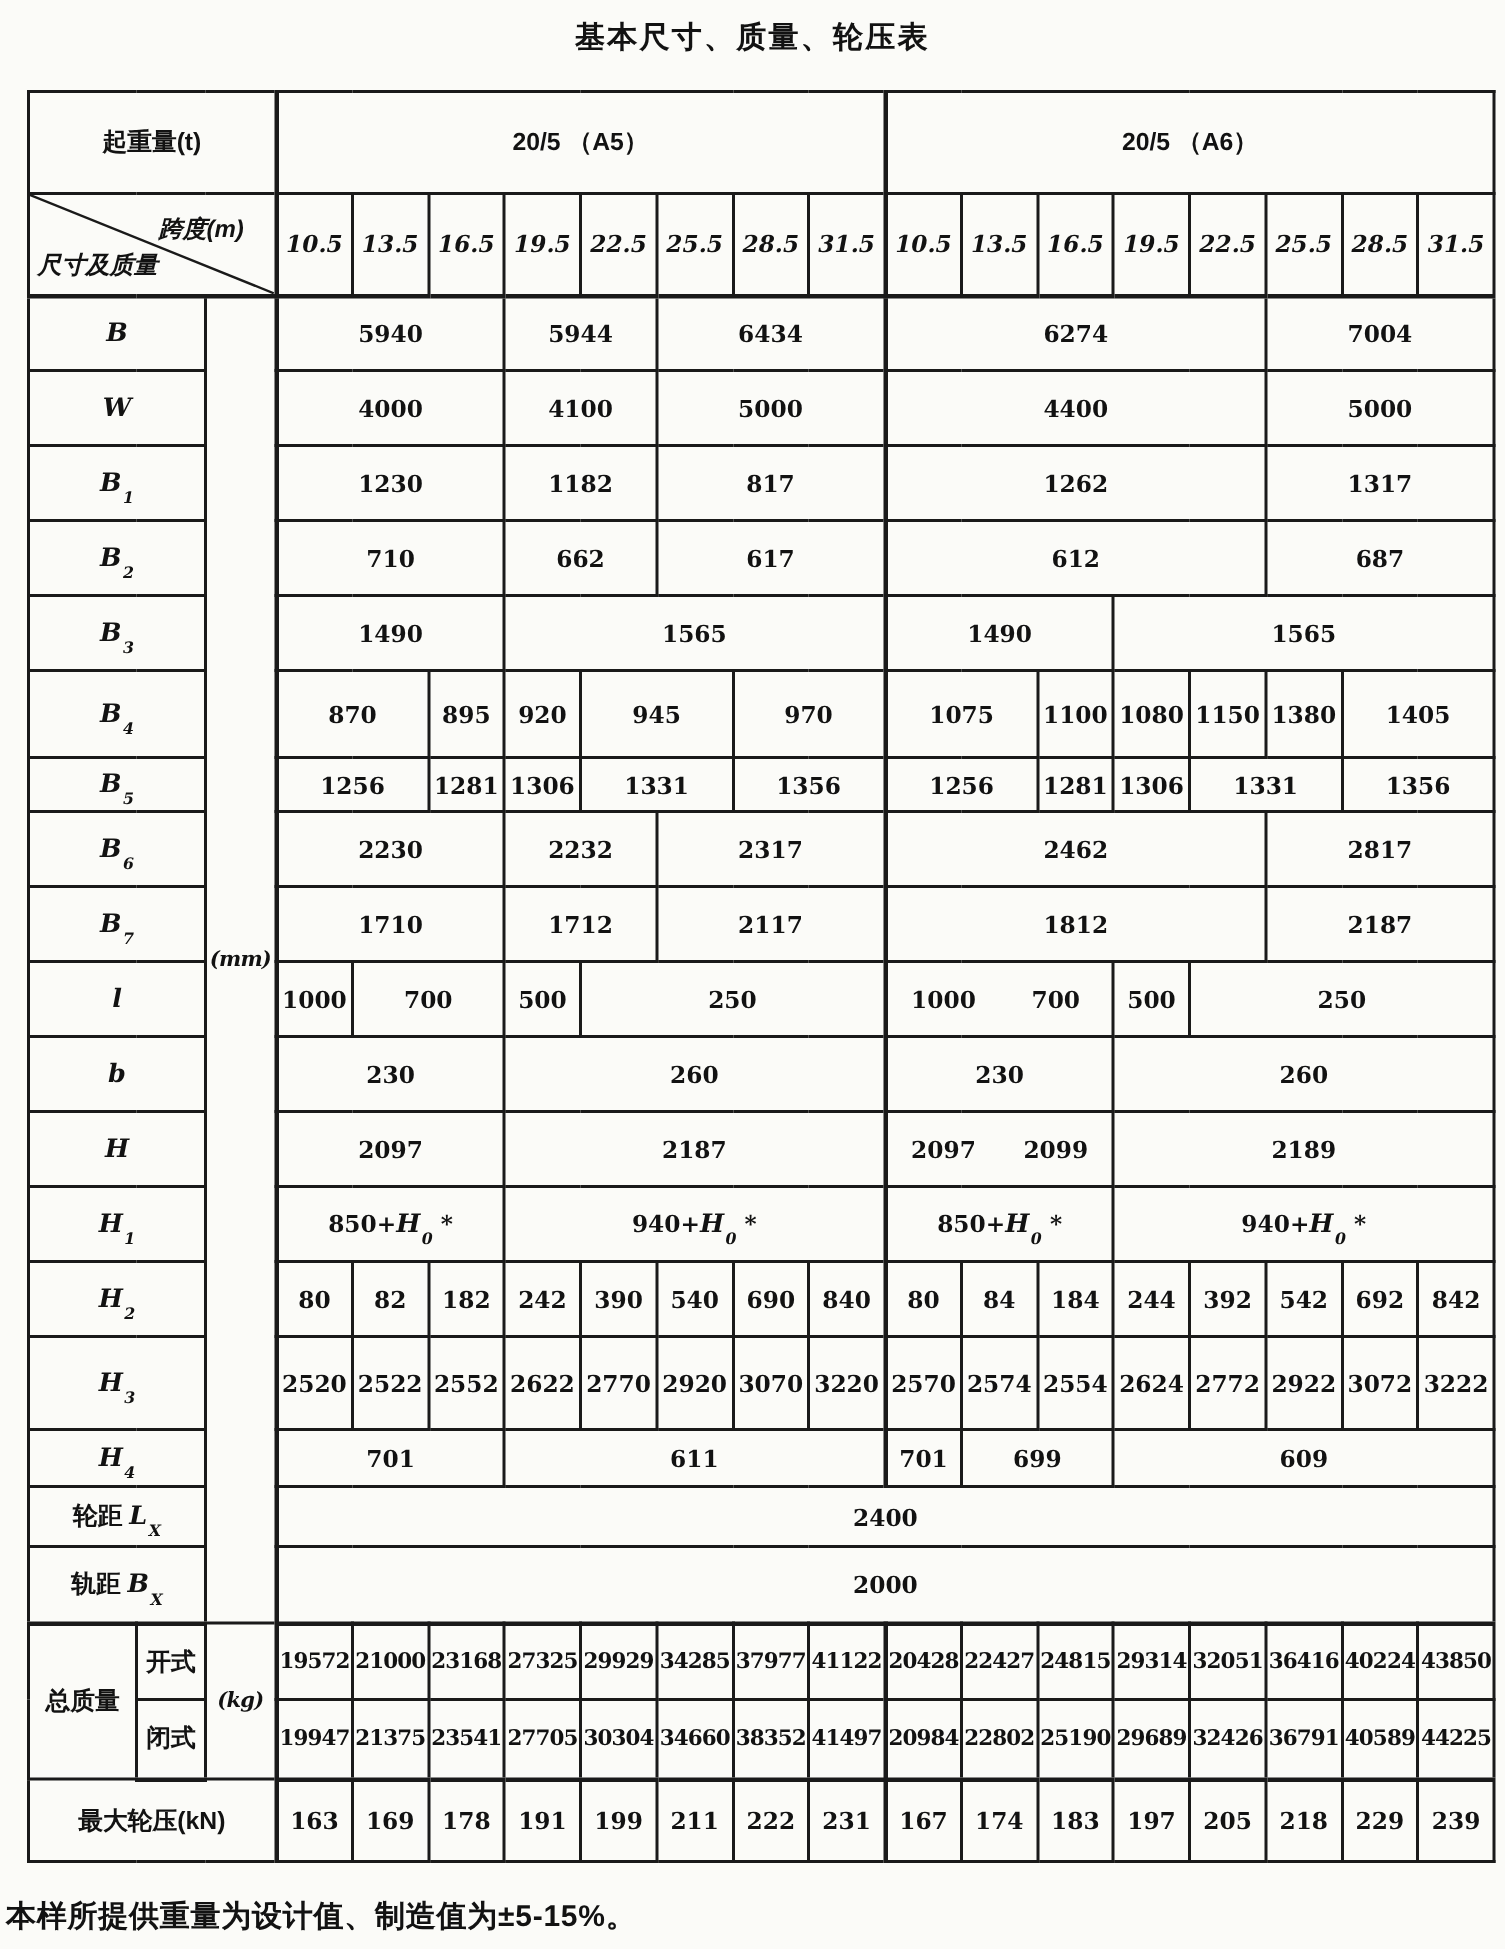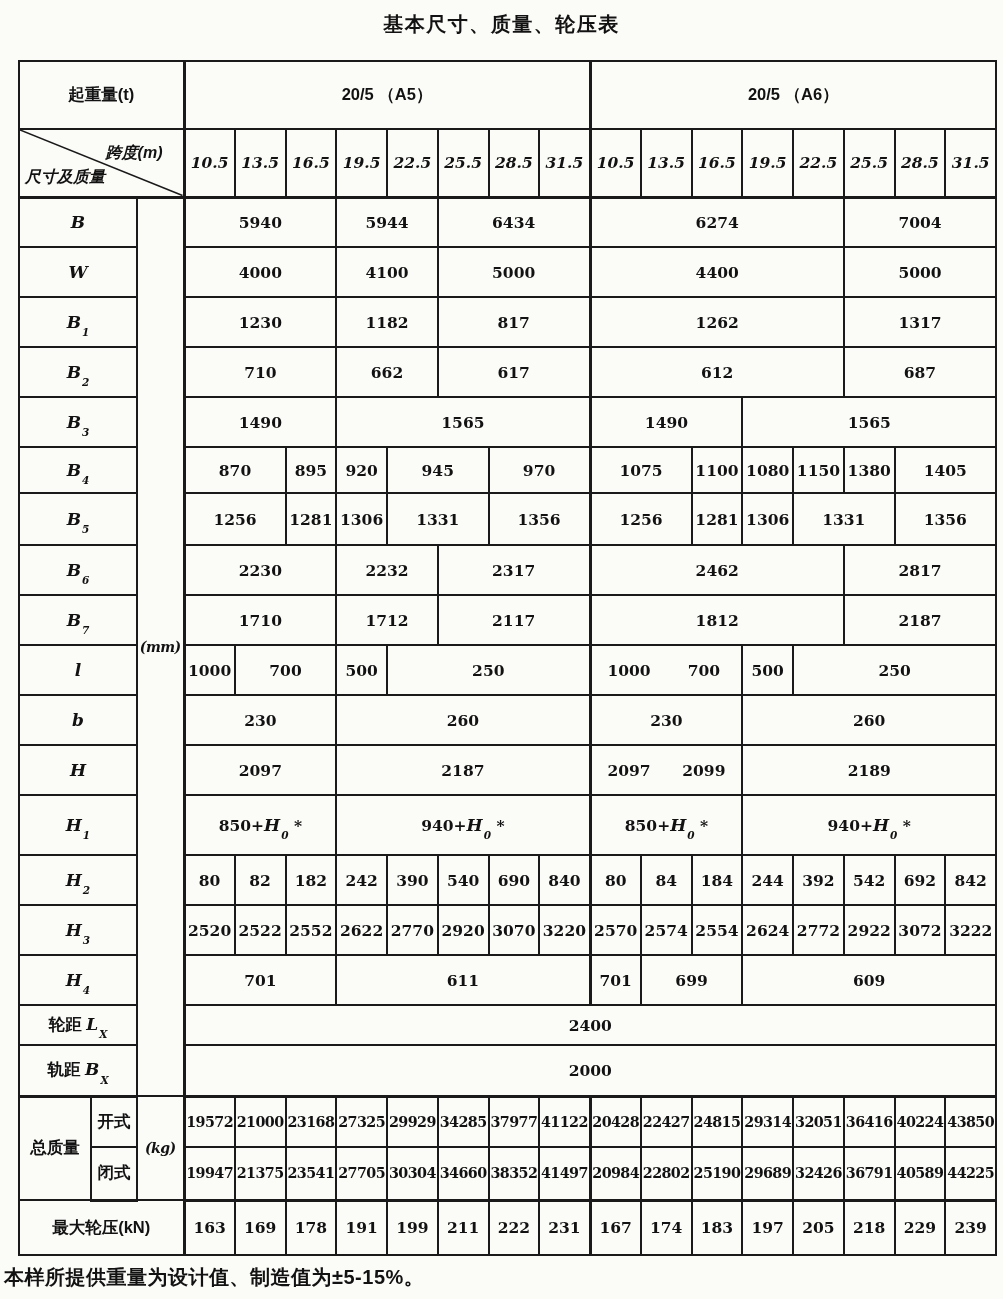--- a/index.html
+++ b/index.html
@@ -128,35 +128,35 @@
         <td class="num" colspan="5">612</td>
         <td class="num" colspan="3">687</td>
       </tr>
       <tr style="height: 50px;">
         <td colspan="2"><i class="sym">B<sub>3</sub></i></td>
         <td class="num" colspan="3">1490</td>
         <td class="num br" colspan="5">1565</td>
         <td class="num" colspan="3">1490</td>
         <td class="num" colspan="5">1565</td>
       </tr>
-      <tr style="height: 46px;">
+      <tr style="height: 58px;">
         <td colspan="2"><i class="sym">B<sub>4</sub></i></td>
         <td class="num" colspan="2">870</td>
         <td class="num">895</td>
         <td class="num">920</td>
         <td class="num" colspan="2">945</td>
         <td class="num br" colspan="2">970</td>
         <td class="num" colspan="2">1075</td>
         <td class="num">1100</td>
         <td class="num">1080</td>
         <td class="num">1150</td>
         <td class="num">1380</td>
         <td class="num" colspan="2">1405</td>
       </tr>
-      <tr style="height: 52px;">
+      <tr style="height: 36px;">
         <td colspan="2"><i class="sym">B<sub>5</sub></i></td>
         <td class="num" colspan="2">1256</td>
         <td class="num">1281</td>
         <td class="num">1306</td>
         <td class="num" colspan="2">1331</td>
         <td class="num br" colspan="2">1356</td>
         <td class="num" colspan="2">1256</td>
         <td class="num">1281</td>
         <td class="num">1306</td>
         <td class="num" colspan="2">1331</td>
@@ -195,21 +195,21 @@
         <td class="num" colspan="3">230</td>
         <td class="num" colspan="5">260</td>
       </tr>
       <tr style="height: 50px;">
         <td colspan="2"><i class="sym">H</i></td>
         <td class="num" colspan="3">2097</td>
         <td class="num br" colspan="5">2187</td>
         <td class="num dual" colspan="3"><span>2097</span><span>2099</span></td>
         <td class="num" colspan="5">2189</td>
       </tr>
-      <tr style="height: 60px; margin-top: 48px;">
+      <tr style="height: 50px; margin-top: 48px;">
         <td colspan="2"><i class="sym">H<sub>1</sub></i></td>
         <td class="num" colspan="3">850+<i class="sym">H<sub>0</sub></i> *</td>
         <td class="num br" colspan="5">940+<i class="sym">H<sub>0</sub></i> *</td>
         <td class="num" colspan="3">850+<i class="sym">H<sub>0</sub></i> *</td>
         <td class="num" colspan="5">940+<i class="sym">H<sub>0</sub></i> *</td>
       </tr>
       <tr style="height: 50px;">
         <td colspan="2"><i class="sym">H<sub>2</sub></i></td>
         <td class="num">80</td>
         <td class="num">82</td>
@@ -221,40 +221,40 @@
         <td class="num br">840</td>
         <td class="num">80</td>
         <td class="num">84</td>
         <td class="num">184</td>
         <td class="num">244</td>
         <td class="num">392</td>
         <td class="num">542</td>
         <td class="num">692</td>
         <td class="num">842</td>
       </tr>
-      <tr style="height: 50px; margin-top: 14px;">
+      <tr style="height: 62px; margin-top: 14px;">
         <td colspan="2"><i class="sym">H<sub>3</sub></i></td>
         <td class="num">2520</td>
         <td class="num">2522</td>
         <td class="num">2552</td>
         <td class="num">2622</td>
         <td class="num">2770</td>
         <td class="num">2920</td>
         <td class="num">3070</td>
         <td class="num br">3220</td>
         <td class="num">2570</td>
         <td class="num">2574</td>
         <td class="num">2554</td>
         <td class="num">2624</td>
         <td class="num">2772</td>
         <td class="num">2922</td>
         <td class="num">3072</td>
         <td class="num">3222</td>
       </tr>
-      <tr style="height: 50px;">
+      <tr style="height: 38px;">
         <td colspan="2"><i class="sym">H<sub>4</sub></i></td>
         <td class="num" colspan="3">701</td>
         <td class="num br" colspan="5">611</td>
         <td class="num">701</td>
         <td class="num" colspan="2">699</td>
         <td class="num" colspan="5">609</td>
       </tr>
       <tr style="height: 40px;">
         <td class="cn" colspan="2">轮距 <i class="sym">L<sub>X</sub></i></td>
         <td class="num" colspan="16">2400</td>

